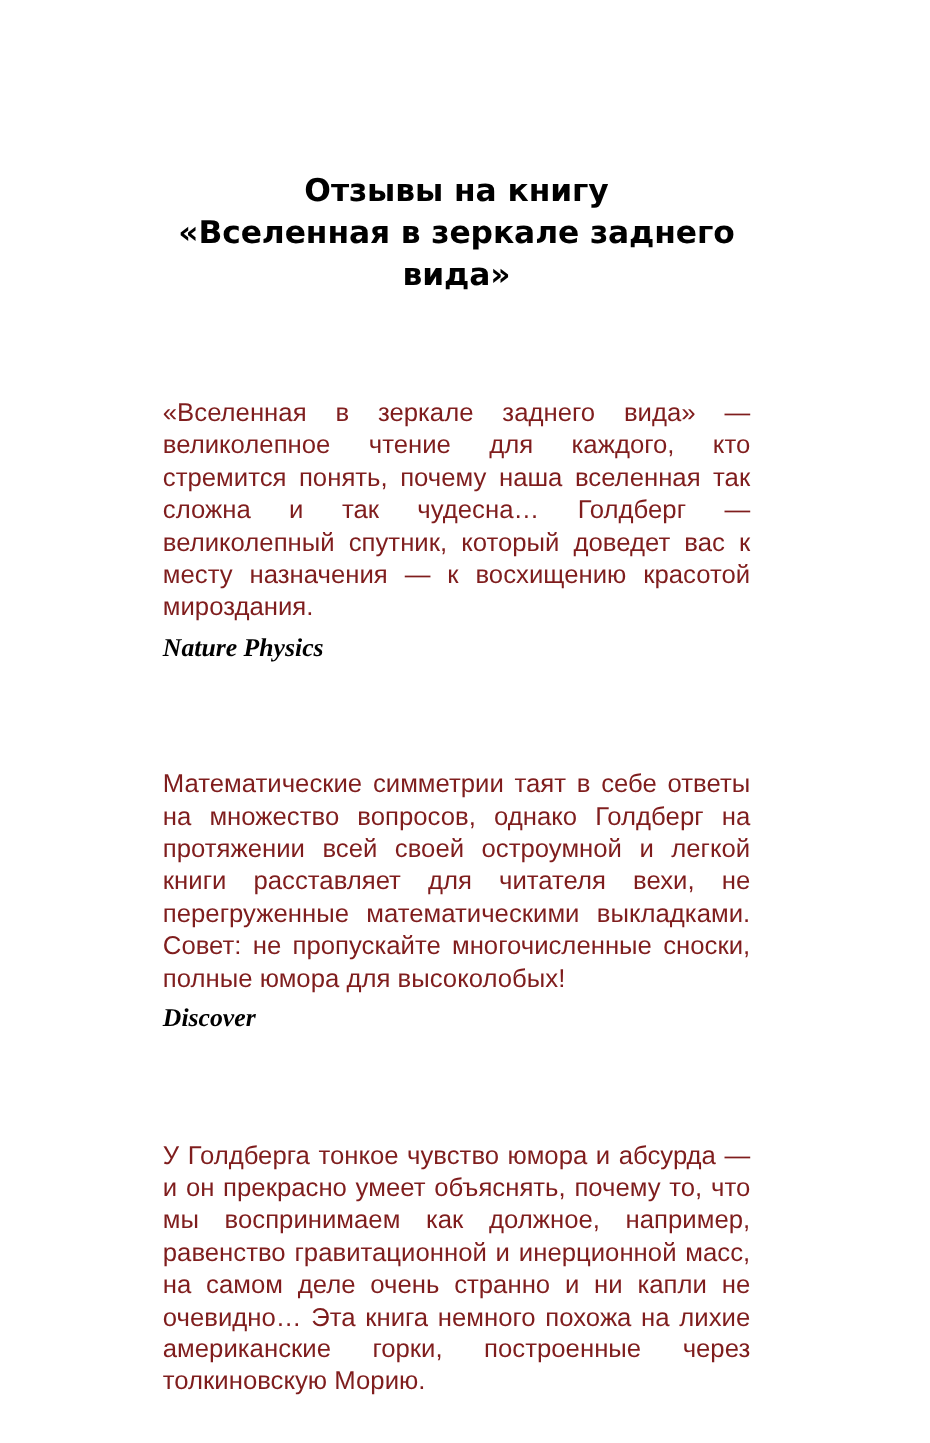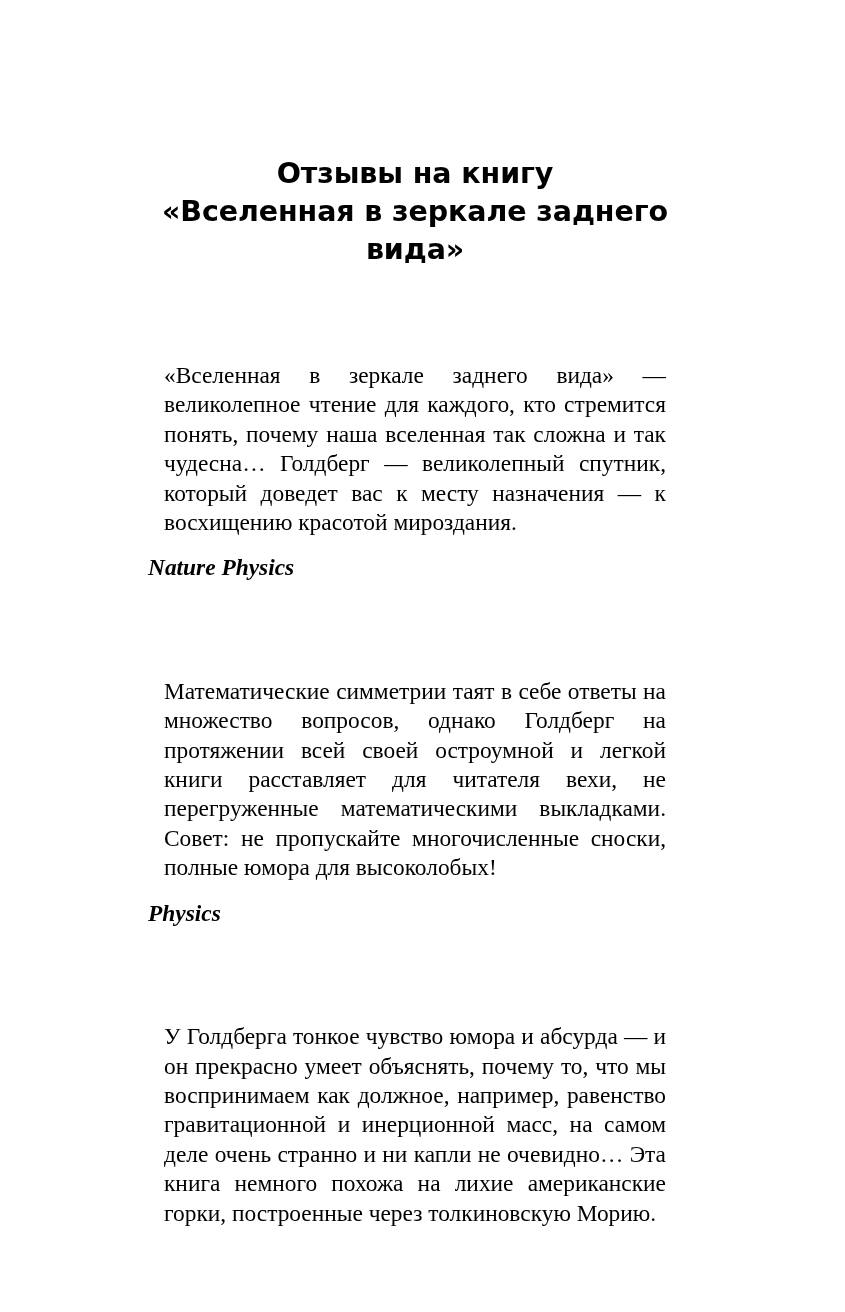--- a/index.html
+++ b/index.html
@@ -35,25 +35,25 @@
     letter-spacing: -0.1px;
     white-space: pre-line;
   }
   .reviews {
     margin-top: 92px;
   }
   .review-block + .review-block {
     margin-top: 94px;
   }
   .review-text {
-    margin: 16px;
-    font-family: Liberation Serif, serif;
+    margin: 0;
+    font-family: Liberation Sans, sans-serif;
     font-size: 23.4px;
     line-height: 29.4px;
-    color: #000000;
+    color: #7f1d1d;
     text-align: justify;
     text-justify: inter-word;
     white-space: pre-line;
     hyphens: none;
   }
   .review-source {
     margin: 0;
     font-family: "Liberation Serif", "DejaVu Serif", serif;
     font-weight: bold;
     font-style: italic;
@@ -76,21 +76,21 @@
 
     <div class="reviews">
 
       <div class="review-block">
         <p class="review-text">«Вселенная в зеркале заднего вида» — великолепное чтение для каждого, кто стремится понять, почему наша вселенная так сложна и так чудесна… Голдберг — великолепный спутник, который доведет вас к месту назначения — к восхищению красотой мироздания.</p>
         <p class="review-source gap-small">Nature Physics</p>
       </div>
 
       <div class="review-block">
         <p class="review-text">Математические симметрии таят в себе ответы на множество вопросов, однако Голдберг на протяжении всей своей остроумной и легкой книги расставляет для читателя вехи, не перегруженные математическими выкладками. Совет: не пропускайте многочисленные сноски, полные юмора для высоколобых!</p>
-        <p class="review-source gap-small">Physics</p>
+        <p class="review-source gap-small">Discover</p>
       </div>
 
       <div class="review-block">
         <p class="review-text">У Голдберга тонкое чувство юмора и абсурда — и он прекрасно умеет объяснять, почему то, что мы воспринимаем как должное, например, равенство гравитационной и инерционной масс, на самом деле очень странно и ни капли не очевидно… Эта книга немного похожа на лихие американские горки, построенные через толкиновскую Морию.</p>
       </div>
 
     </div>
   </div>
 </div>
 

